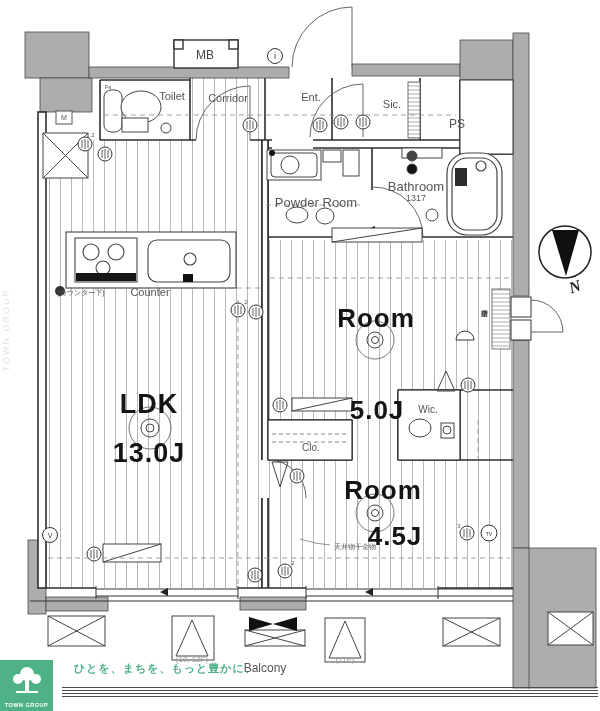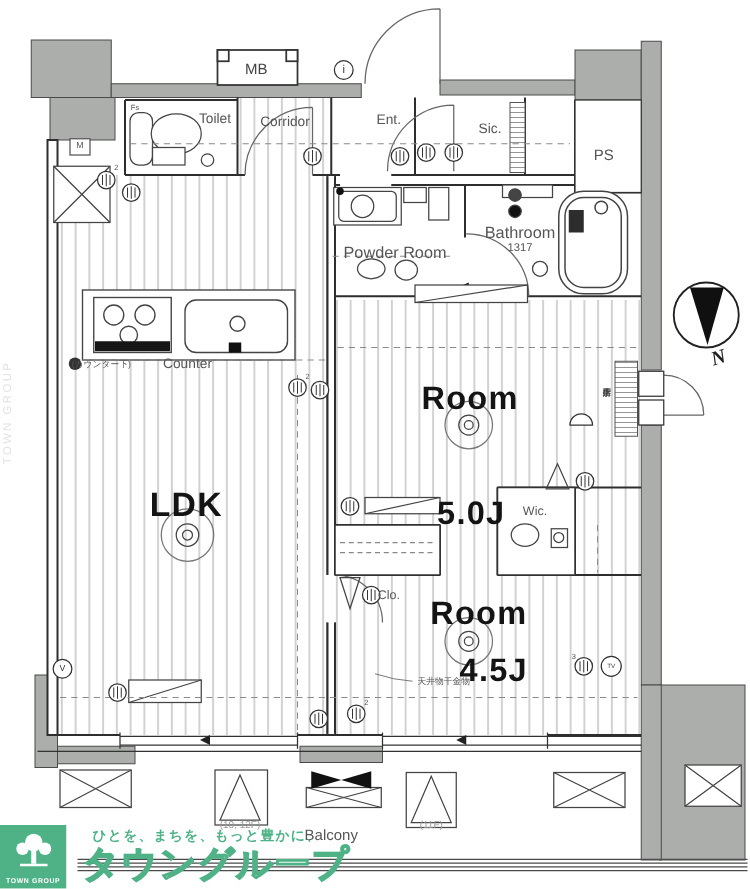--- a/index.html
+++ b/index.html
@@ -264,33 +264,34 @@
     <path d="M62,687.5 H598 M62,690.5 H598 M62,693.5 H598 M62,696.5 H598"></path>
   </g>
 </svg>
 
 <span class="lbl tiny" style="left:205px;top:55px;font-size:12px;">MB</span>
 <span class="lbl" style="left:275px;top:56px;font-size:9px;color:#333;">i</span>
 <span class="lbl" style="left:172px;top:96px;font-size:11px;">Toilet</span>
 <span class="lbl" style="left:228px;top:98px;font-size:11px;">Corridor</span>
 <span class="lbl" style="left:311px;top:97px;font-size:11px;text-align:right;">Ent.</span>
 <span class="lbl" style="left:392px;top:104px;font-size:11px;">Sic.</span>
-<span class="lbl" style="left:483px;top:124px;font-size:12px;">PS</span>
+<span class="lbl" style="left:457px;top:124px;font-size:12px;">PS</span>
 <span class="lbl" style="left:108px;top:87px;font-size:6px;">Fs</span>
 <span class="lbl" style="left:64px;top:117px;font-size:7px;">M</span>
 <span class="lbl" style="left:316px;top:202px;font-size:13px;">Powder Room</span>
 <span class="lbl" style="left:416px;top:186px;font-size:13px;">Bathroom</span>
 <span class="lbl" style="left:416px;top:198px;font-size:9px;">1317</span>
 <span class="lbl" style="left:150px;top:292px;font-size:11px;">Counter</span>
 <span class="lbl" style="left:81px;top:292px;font-size:7px;">(カウンター下)</span>
 <span class="lbl big" style="left:149px;top:404px;font-size:27px;">LDK</span>
+<span class="lbl big" style="left:149px;top:453px;font-size:27px;">13.0J</span>
 <span class="lbl big" style="left:376px;top:318px;font-size:26px;">Room</span>
 <span class="lbl big" style="left:377px;top:362px;font-size:26px;margin-top:48px;">5.0J</span>
 <span class="lbl" style="left:428px;top:410px;font-size:10px;">Wic.</span>
-<span class="lbl" style="left:311px;top:448px;font-size:10px;margin-top:29px;">Clo.</span>
+<span class="lbl" style="left:311px;top:448px;font-size:10px;">Clo.</span>
 <span class="lbl big" style="left:383px;top:490px;font-size:26px;">Room</span>
 <span class="lbl big" style="left:384px;top:536px;font-size:26px;margin-left:11px;">4.5J</span>
 <span class="lbl" style="left:265px;top:668px;font-size:12px;text-align:right;">Balcony</span>
 <span class="lbl" style="left:192px;top:660px;font-size:8px;color:#999;">(10, 12F)</span>
 <span class="lbl" style="left:345px;top:660px;font-size:8px;color:#999;">(11F)</span>
 <span class="lbl n-mark" style="left:575px;top:287px;font-size:16px;">N</span>
 <span class="lbl vrt" style="left:481px;top:305px;font-size:6.5px;color:#444;">落下防止手摺</span>
 <span class="lbl" style="left:355px;top:546px;font-size:7px;">天井物干金物</span>
 <span class="lbl" style="left:489px;top:534px;font-size:5px;color:#333;">TV</span>
 <span class="lbl" style="left:50px;top:535px;font-size:7px;color:#333;">V</span>
@@ -304,15 +305,14 @@
   <svg width="36" height="32" style="position:absolute;left:9px;top:5px;">
     <circle cx="18" cy="9" r="7" fill="#fff"></circle>
     <circle cx="9" cy="14" r="5" fill="#fff"></circle>
     <circle cx="27" cy="14" r="5" fill="#fff"></circle>
     <rect x="16" y="13" width="4" height="13" fill="#fff"></rect>
     <rect x="7" y="26" width="22" height="2" fill="#fff"></rect>
   </svg>
   <span class="logo-word">TOWN GROUP</span>
 </div>
 <span class="tagline">ひとを、まちを、もっと豊かに、</span>
-<span class="company">タウングループ</span>
 
 </div>
 
 </body></html>

